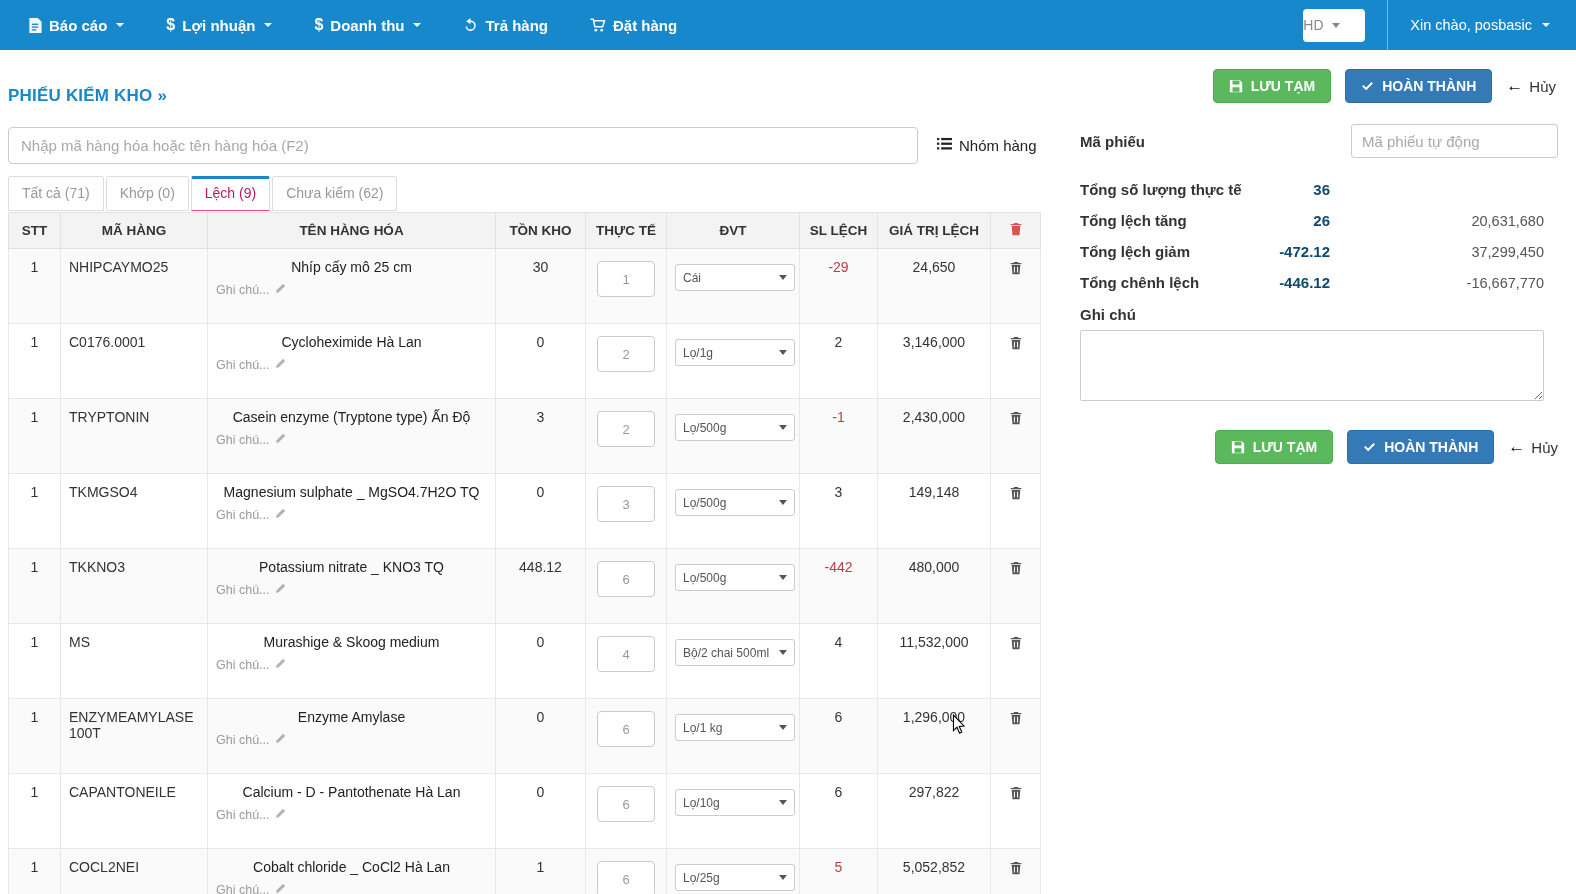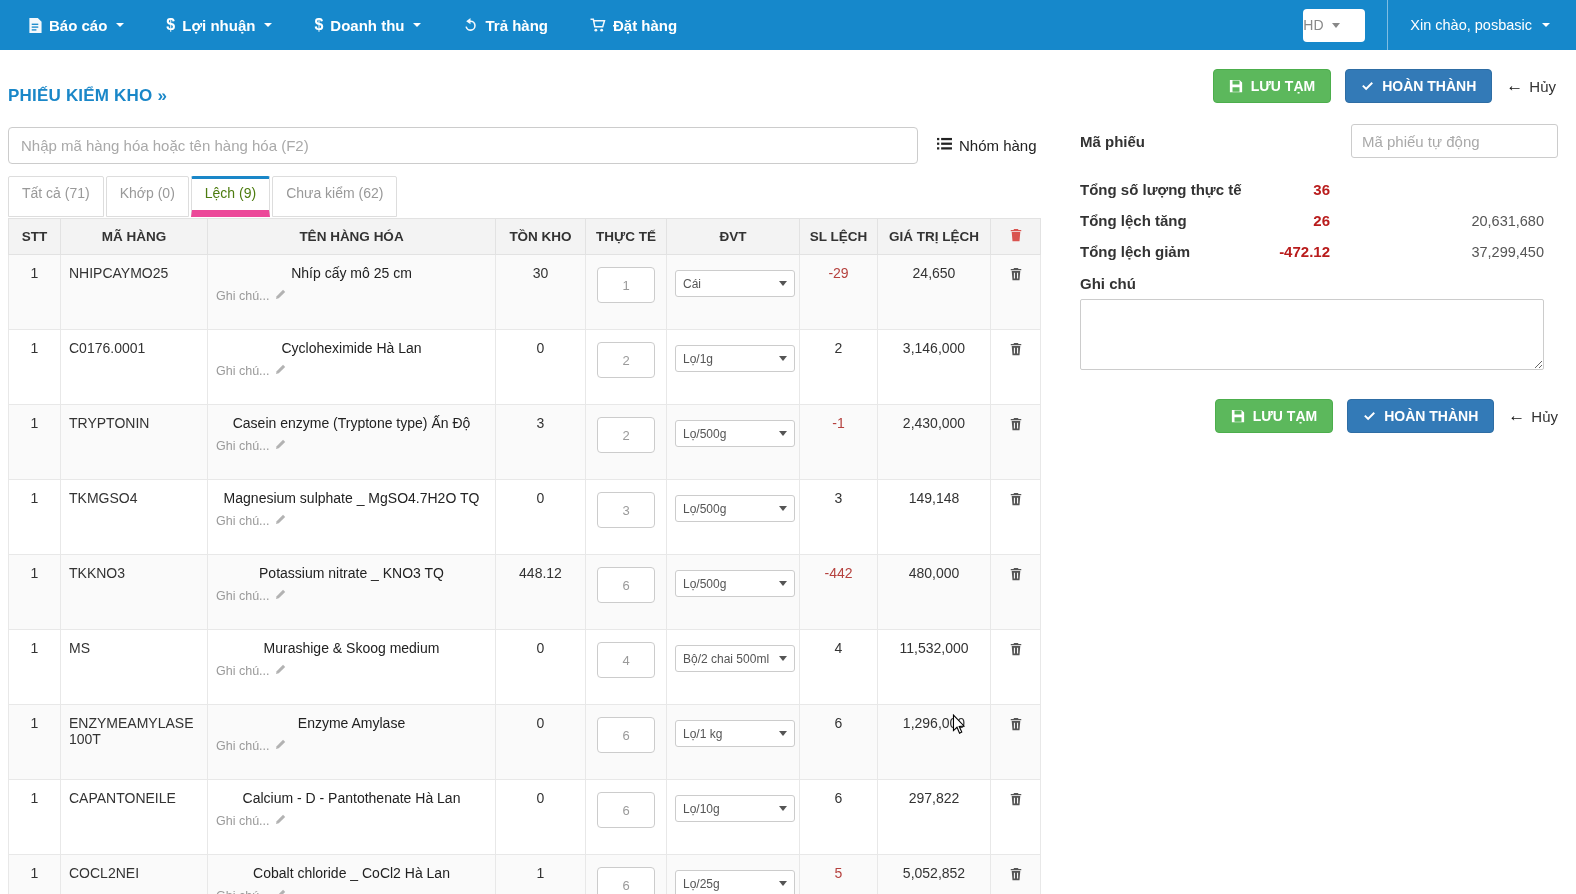--- a/index.html
+++ b/index.html
@@ -37,21 +37,21 @@
 
   
   .search-row { margin-top:21px; display:flex; align-items:center; }
   .search-input { width:910px; height:37px; border:1px solid #ccc; border-radius:4px; padding:0 12px; font-size:15px; color:#333; font-family:inherit; }
   .search-input::placeholder { color:#a9a9a9; }
   .group-btn { margin-left:19px; display:flex; align-items:center; gap:7px; font-size:15px; color:#222; cursor:pointer; white-space:nowrap; }
 
   
   .tabs { margin-top:12px; display:flex; }
   .tab { border:1px solid #ddd; background:#fff; color:#999; font-size:14px; padding:8px 13px 9px; cursor:pointer; margin-right:2px; border-radius:2px 2px 0 0; }
-  .tab.active { color:#4d7c0f; border-top:3px solid #1a87c8; padding-top:6px; border-bottom:7px solid #ec4899; }
+  .tab.active { color:#be185d; border-top:3px solid #1a87c8; padding-top:6px; border-bottom:1px solid #ec4899; }
 
   
   table { border-collapse:collapse; width:1032px; table-layout:fixed; margin-top:1px; }
   thead th { background:#f3f3f3; border:1px solid #e2e2e2; font-size:13.5px; font-weight:bold; color:#333; height:36px; padding:4px 6px; }
   tbody td { border:1px solid #e8e8e8; height:75px; vertical-align:top; padding:10px 8px; font-size:14px; }
   tbody tr:nth-child(odd) td { background:#fafafa; }
   td.c-stt, td.c-stock, td.c-diff, td.c-value, td.c-del { text-align:center; }
   td.c-code { word-wrap:break-word; }
   .prod-name { color:#222;text-align:center; }
   .row-note { margin-top:8px; color:#9a9a9a; font-size:12.5px; display:flex; align-items:center; gap:5px; cursor:pointer; }
@@ -66,21 +66,21 @@
   th .trash-head { color:#d9534f; }
 
   
   .side-row1 { display:flex; align-items:center; }
   .side-label { font-weight:bold; font-size:15px; color:#333; }
   .code-input { margin-left:auto; width:207px; height:33px; border:1px solid #ccc; border-radius:3px; padding:16px 10px; font-size:15px; font-family:inherit; color:#333; }
   .code-input::placeholder { color:#a9a9a9; }
   .summary { margin-top:16px; }
   .summary-row { display:flex; align-items:center; height:31px; }
   .summary-row .s-label { width:192px; font-weight:bold; font-size:15px; color:#333; }
-  .summary-row .s-qty { width:58px; text-align:right; font-weight:bold; font-size:15px; color:#b91c1c; }
+  .summary-row .s-qty { width:58px; text-align:right; font-weight:bold; font-size:15px; color:#0c4a6e; }
   .summary-row .s-money { flex:1; text-align:right; font-size:14.5px; color:#555; padding-right:14px; }
   .note-label { margin-top:8px; font-weight:bold; font-size:15px; color:#333; }
   .note-area { margin-top:7px; width:464px; height:71px; border:1px solid #ccc; border-radius:2px; resize:both; font-family:inherit; font-size:14px; padding:6px 8px; color:#333; }
   .side-actions { margin-top:26px; display:flex; align-items:center; gap:14px; justify-content:flex-end; padding-right:0; }
 
   
   .cursor { position:absolute; left:952px; top:714px; pointer-events:none; }
 </style>
 </head>
 <body>
@@ -521,20 +521,25 @@
         <div class="summary-row">
           <span class="s-label">Tổng lệch tăng</span>
           <span class="s-qty">26</span>
           <span class="s-money">20,631,680</span>
         </div>
         <div class="summary-row">
           <span class="s-label">Tổng lệch giảm</span>
           <span class="s-qty">-472.12</span>
           <span class="s-money">37,299,450</span>
         </div>
+        <div class="summary-row">
+          <span class="s-label">Tổng chênh lệch</span>
+          <span class="s-qty">-446.12</span>
+          <span class="s-money">-16,667,770</span>
+        </div>
       </div>
 
       <div class="note-label">Ghi chú</div>
       <textarea class="note-area" style=""></textarea>
 
       <div class="side-actions">
         <button class="btn btn-success">
           <span>
               <svg width="14" height="14" viewBox="0 0 16 16" fill="#fff">
                 <path d="M1 1h11l3 3v11H1zm3 .8v4.4h8V1.8zM4 9.5v5h8v-5z"></path>

